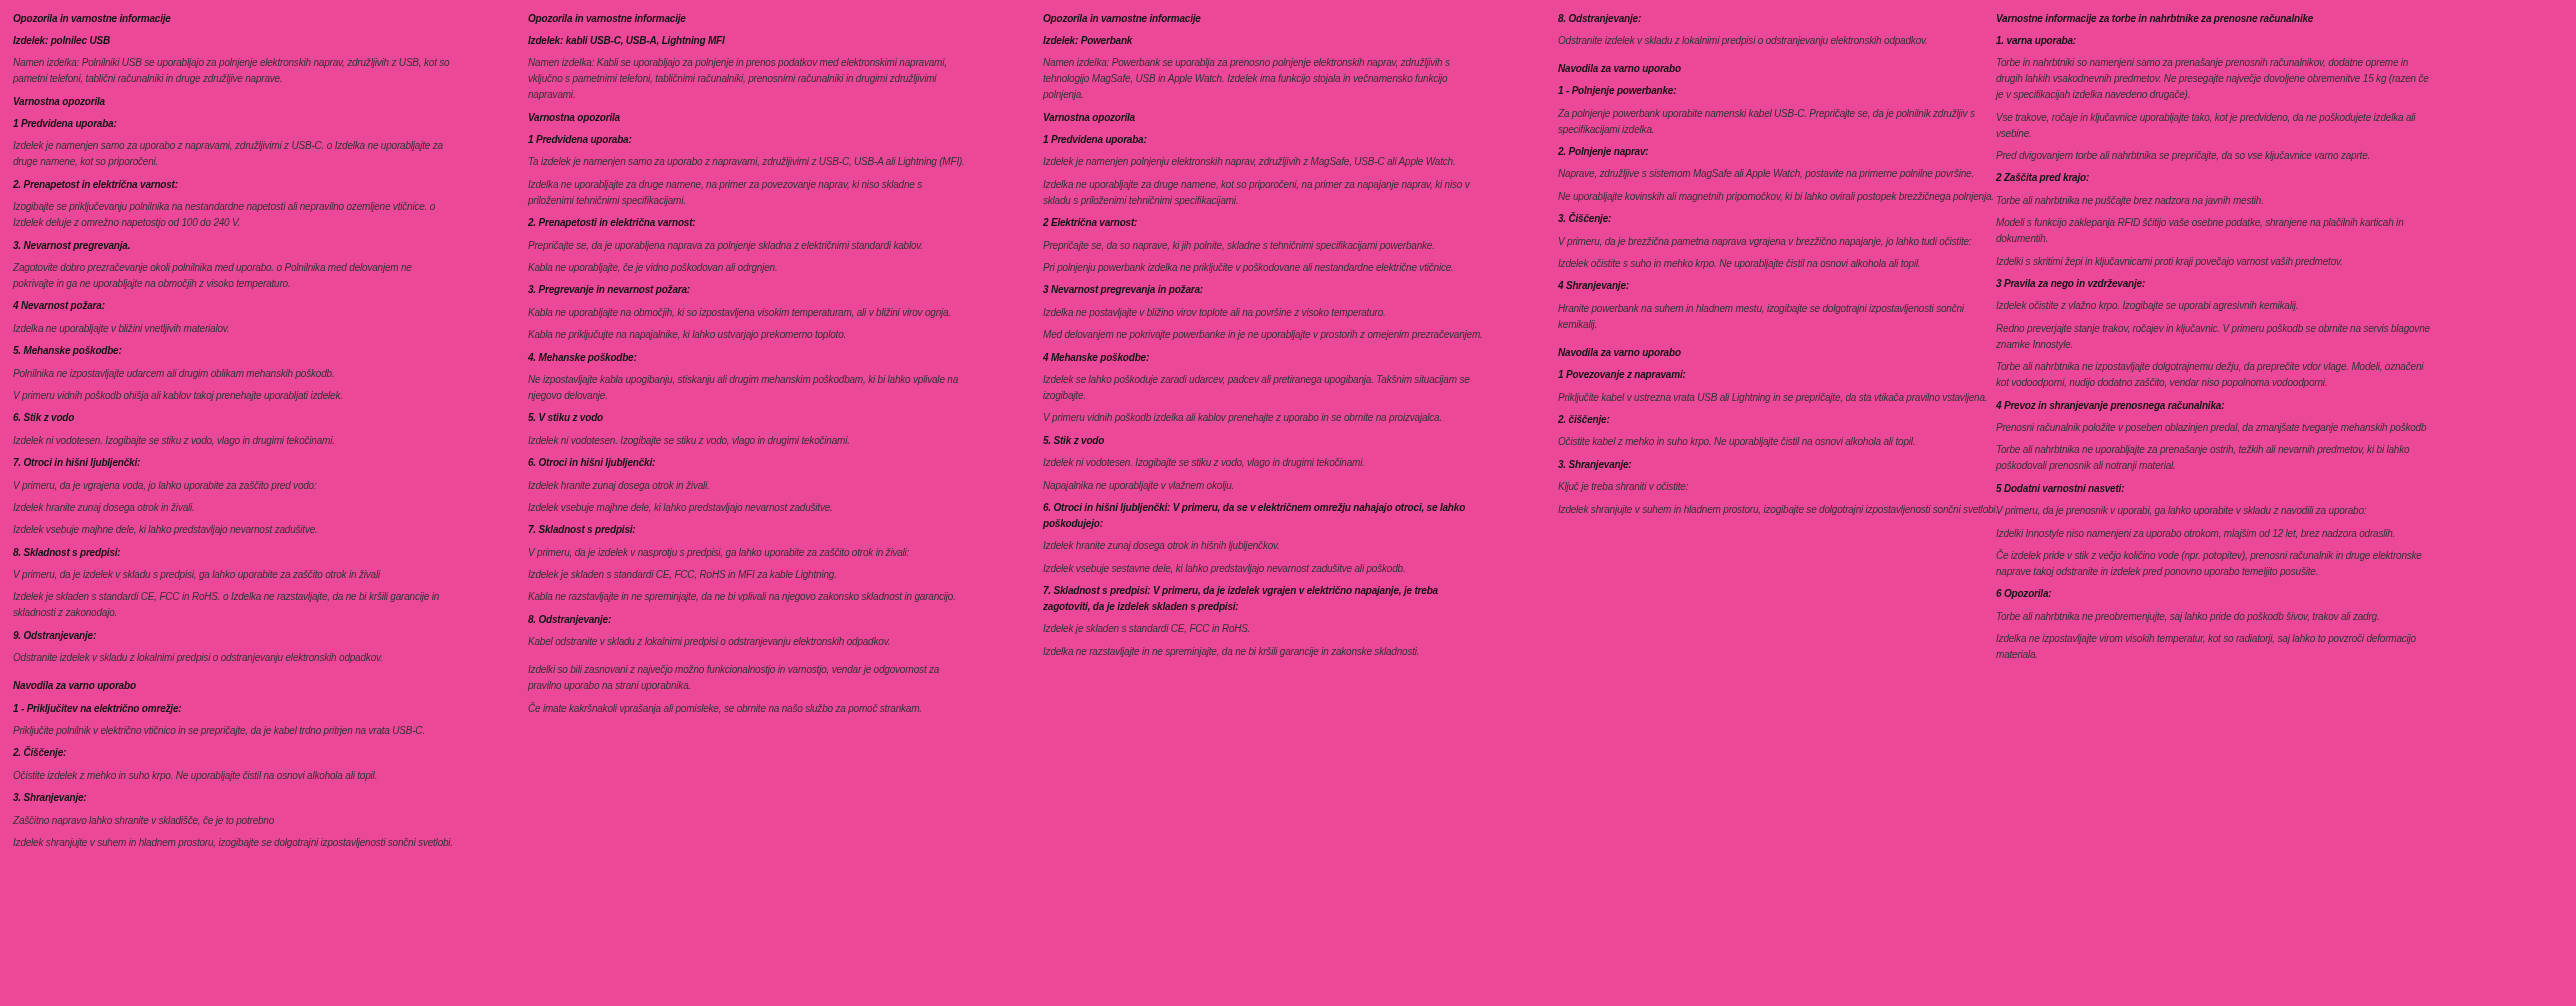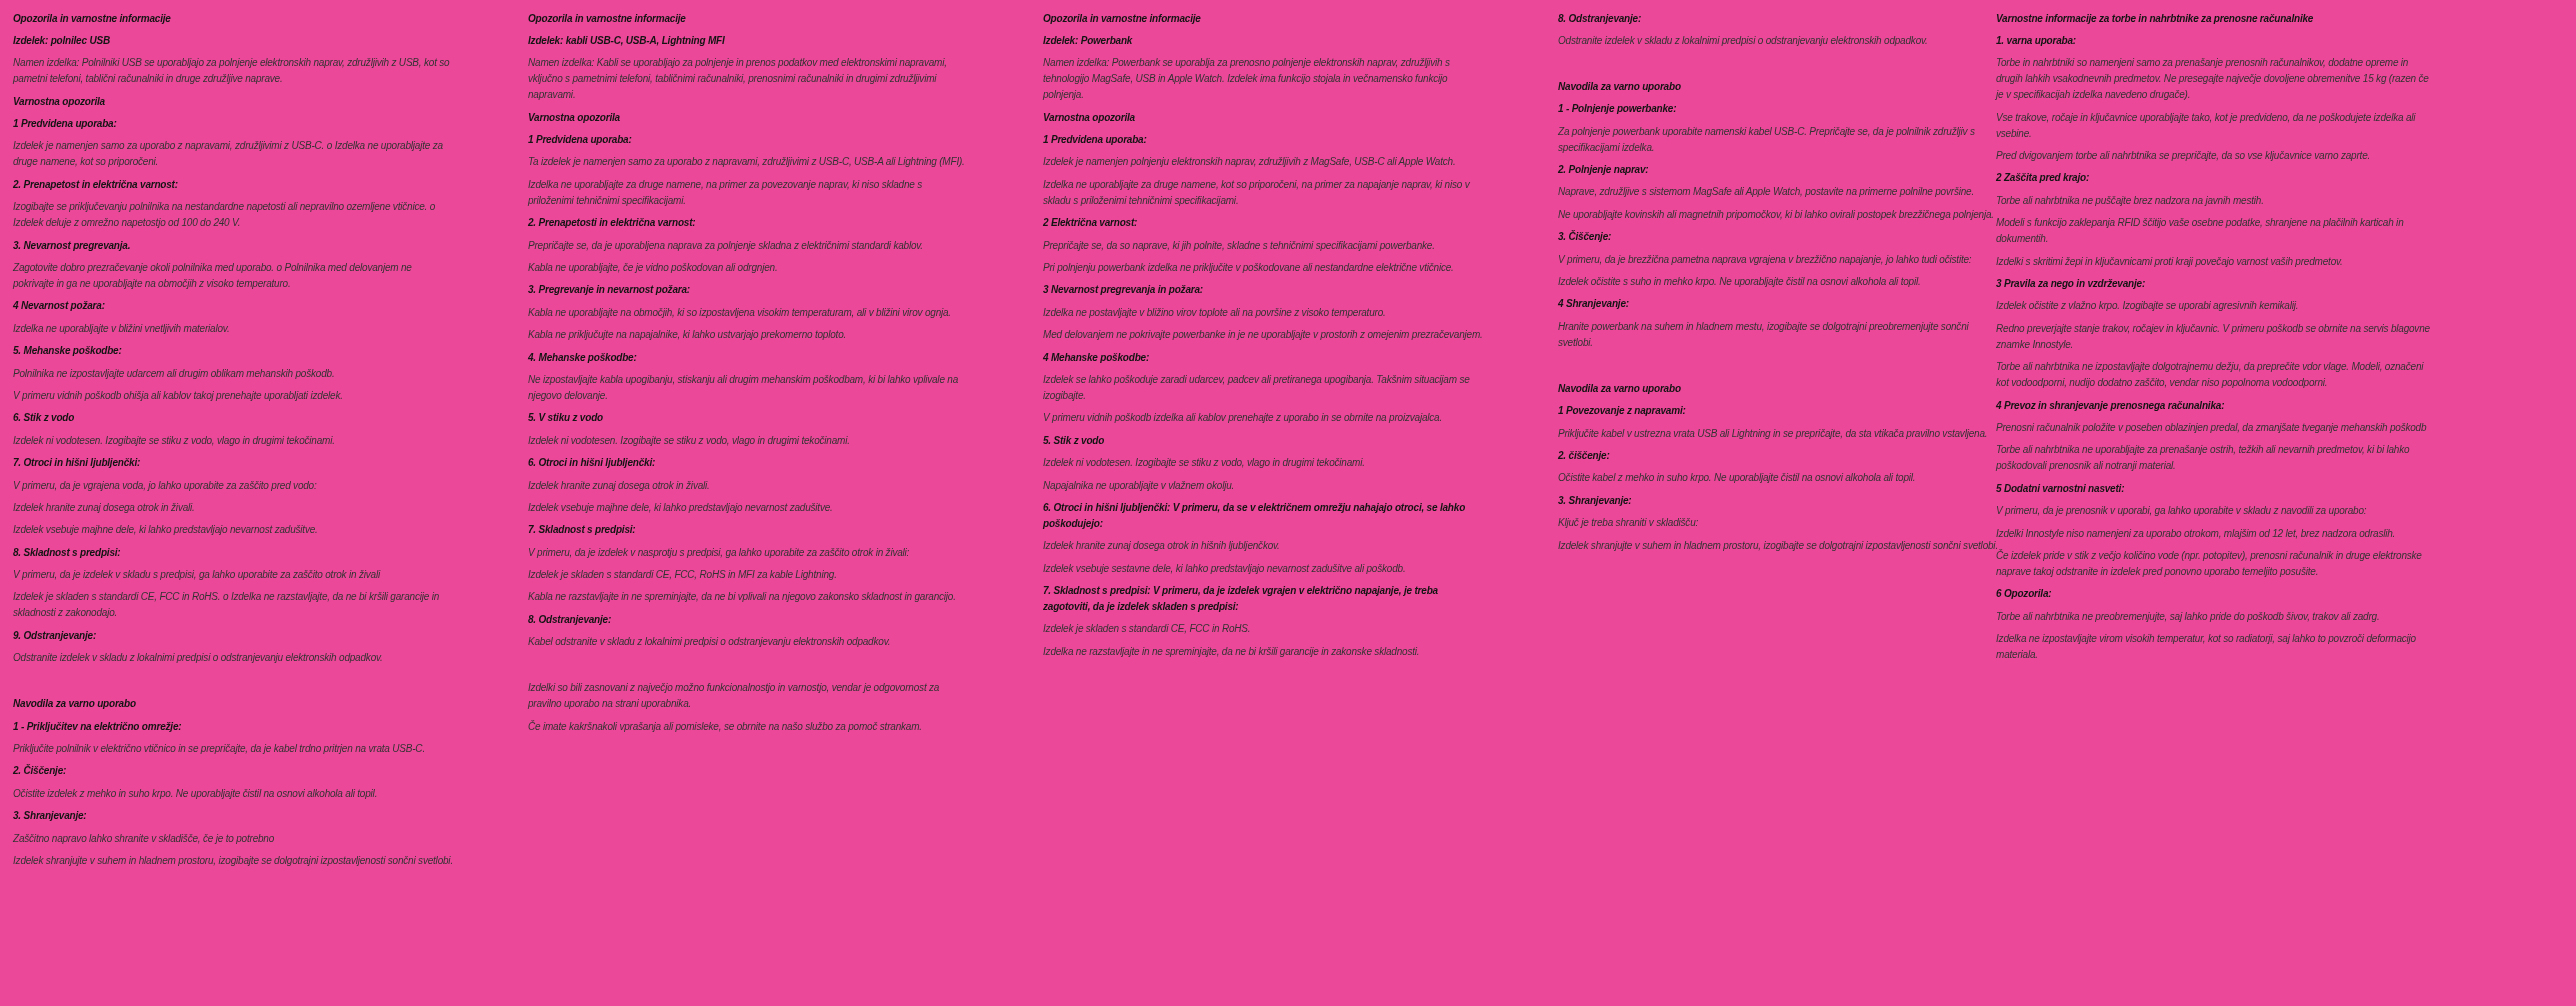--- a/index.html
+++ b/index.html
@@ -36,21 +36,21 @@
     line-height: 16px;
     letter-spacing: -0.2px;
     color: #333333;
     font-weight: 400;
   }
   .blk.h {
     font-weight: 700;
     color: #141414;
   }
   .blk.gap {
-    margin-top: 30px;
+    margin-top: 12px;
   }
 </style>
 </head>
 <body>
 
 <div class="page">
   <div class="col col-1">
       <p class="blk h">Opozorila in varnostne informacije</p>
       <p class="blk h">Izdelek: polnilec USB</p>
       <p class="blk">Namen izdelka: Polnilniki USB se uporabljajo za polnjenje elektronskih naprav, združljivih z USB, kot so pametni telefoni, tablični računalniki in druge združljive naprave.</p>
@@ -149,28 +149,28 @@
       <p class="blk h gap">Navodila za varno uporabo</p>
       <p class="blk h">1 - Polnjenje powerbanke:</p>
       <p class="blk">Za polnjenje powerbank uporabite namenski kabel USB-C. Prepričajte se, da je polnilnik združljiv s specifikacijami izdelka.</p>
       <p class="blk h">2. Polnjenje naprav:</p>
       <p class="blk">Naprave, združljive s sistemom MagSafe ali Apple Watch, postavite na primerne polnilne površine.</p>
       <p class="blk">Ne uporabljajte kovinskih ali magnetnih pripomočkov, ki bi lahko ovirali postopek brezžičnega polnjenja.</p>
       <p class="blk h">3. Čiščenje:</p>
       <p class="blk">V primeru, da je brezžična pametna naprava vgrajena v brezžično napajanje, jo lahko tudi očistite:</p>
       <p class="blk">Izdelek očistite s suho in mehko krpo. Ne uporabljajte čistil na osnovi alkohola ali topil.</p>
       <p class="blk h">4 Shranjevanje:</p>
-      <p class="blk">Hranite powerbank na suhem in hladnem mestu, izogibajte se dolgotrajni preobremenjujte sončni svetlobi.</p>
+      <p class="blk">Hranite powerbank na suhem in hladnem mestu, izogibajte se dolgotrajni izpostavljenosti sončni kemikalij.</p>
       <p class="blk h gap">Navodila za varno uporabo</p>
       <p class="blk h">1 Povezovanje z napravami:</p>
       <p class="blk">Priključite kabel v ustrezna vrata USB ali Lightning in se prepričajte, da sta vtikača pravilno vstavljena.</p>
       <p class="blk h">2. čiščenje:</p>
       <p class="blk">Očistite kabel z mehko in suho krpo. Ne uporabljajte čistil na osnovi alkohola ali topil.</p>
       <p class="blk h">3. Shranjevanje:</p>
-      <p class="blk">Ključ je treba shraniti v skladišču:</p>
+      <p class="blk">Ključ je treba shraniti v očistite:</p>
       <p class="blk">Izdelek shranjujte v suhem in hladnem prostoru, izogibajte se dolgotrajni izpostavljenosti sončni svetlobi.</p>
     </div>
   <div class="col col-5">
       <p class="blk h">Varnostne informacije za torbe in nahrbtnike za prenosne računalnike</p>
       <p class="blk h">1. varna uporaba:</p>
       <p class="blk">Torbe in nahrbtniki so namenjeni samo za prenašanje prenosnih računalnikov, dodatne opreme in drugih lahkih vsakodnevnih predmetov. Ne presegajte največje dovoljene obremenitve 15 kg (razen če je v specifikacijah izdelka navedeno drugače).</p>
       <p class="blk">Vse trakove, ročaje in ključavnice uporabljajte tako, kot je predvideno, da ne poškodujete izdelka ali vsebine.</p>
       <p class="blk">Pred dvigovanjem torbe ali nahrbtnika se prepričajte, da so vse ključavnice varno zaprte.</p>
       <p class="blk h">2 Zaščita pred krajo:</p>
       <p class="blk">Torbe ali nahrbtnika ne puščajte brez nadzora na javnih mestih.</p>

